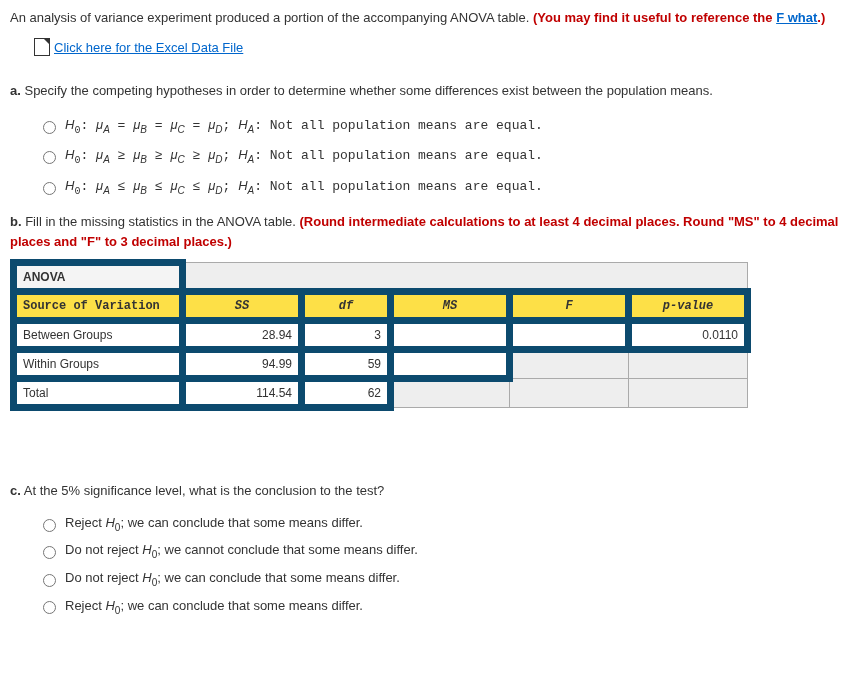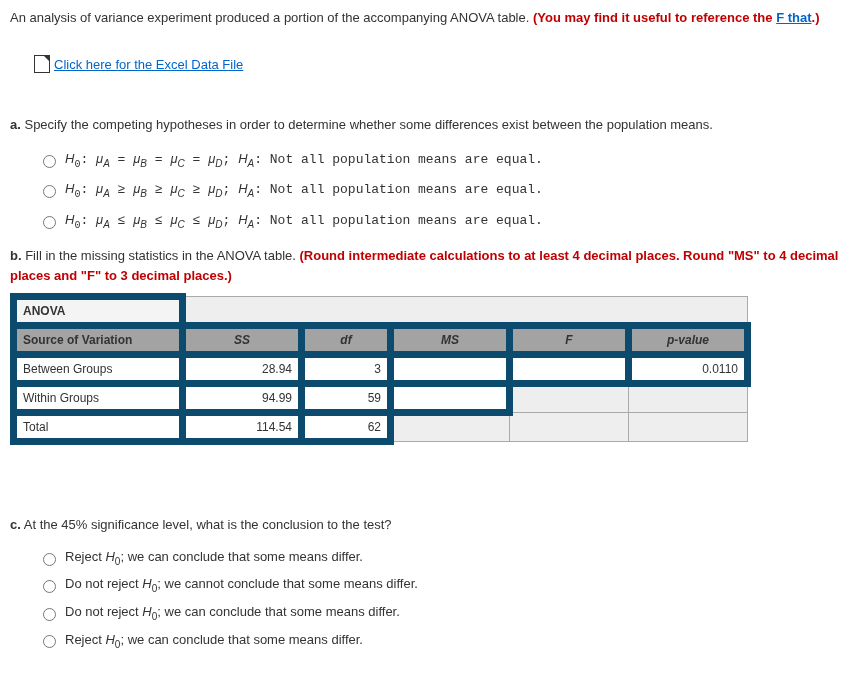--- a/index.html
+++ b/index.html
@@ -16,21 +16,21 @@
     font-weight: bold;
   }
   a {
     color: #0066cc;
     text-decoration: underline;
   }
   .excel-link {
     display: inline-flex;
     align-items: center;
     gap: 4px;
-    margin: 27px 0;
+    margin: 10px 0;
     padding-left: 24px;
   }
   .excel-icon {
     width: 14px;
     height: 16px;
     background: #fff;
     border: 1px solid #333;
     position: relative;
     display: inline-block;
   }
@@ -66,21 +66,22 @@
   table.anova th, table.anova td {
     border: 7px solid #0c4a6e;
     padding: 2px 6px;
     font-size: 12px;
     background: #fff;
   }
   table.anova th {
     font-weight: bold;
     font-style: italic;
     text-align: center;
-    background: #a3a3a3;
+    background: #fde047;
+    font-family: Liberation Mono, monospace;
   }
   table.anova .hdr-first {
     font-style: normal;
     font-weight: bold;
     text-align: left;
     width: 150px;
   }
   table.anova .title-cell {
     font-weight: bold;
     font-style: normal;
@@ -106,21 +107,21 @@
 </style>
 </head>
 <body>
 
 
 
 
 <div>
   <span>An analysis of variance experiment produced a portion of the accompanying ANOVA table. </span>
   <span class="red-bold">
-    <span>(You may find it useful to reference the </span><a href="#">F that</a><span>.)</span>
+    <span>(You may find it useful to reference the </span><a href="#">F what</a><span>.)</span>
   </span>
 </div>
 
 <div class="excel-link">
   <span class="excel-icon"></span>
   <a href="#">Click here for the Excel Data File</a>
 </div>
 
 
 <div class="section">
@@ -183,21 +184,21 @@
     <td class="val-cell df-cell">62</td>
     <td class="val-cell blank-grey"></td>
     <td class="val-cell blank-grey"></td>
     <td class="val-cell blank-grey"></td>
   </tr>
 </tbody>
   </table>
 
 
 <div class="section" style="margin-top:70px">
-  <span><b>c.</b></span><span> At the 45% significance level, what is the conclusion to the test?</span>
+  <span><b>c.</b></span><span> At the 5% significance level, what is the conclusion to the test?</span>
 </div>
 
 <div class="part-c-options">
   <div class="option-row">
     <input type="radio" name="pc" style="">
     <span>Reject <i>H</i><span class="sub">0</span>; we can conclude that some means differ.</span>
   </div>
   <div class="option-row">
     <input type="radio" name="pc" style="">
     <span>Do not reject <i>H</i><span class="sub">0</span>; we cannot conclude that some means differ.</span>

